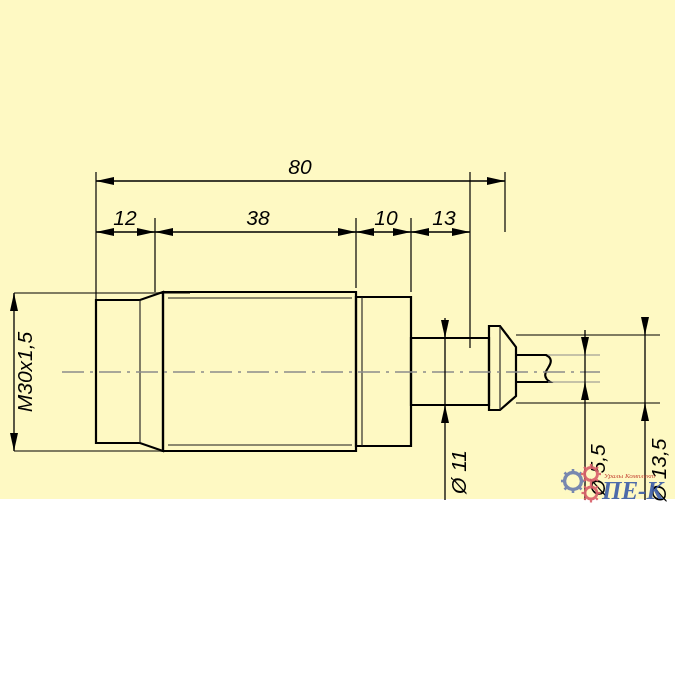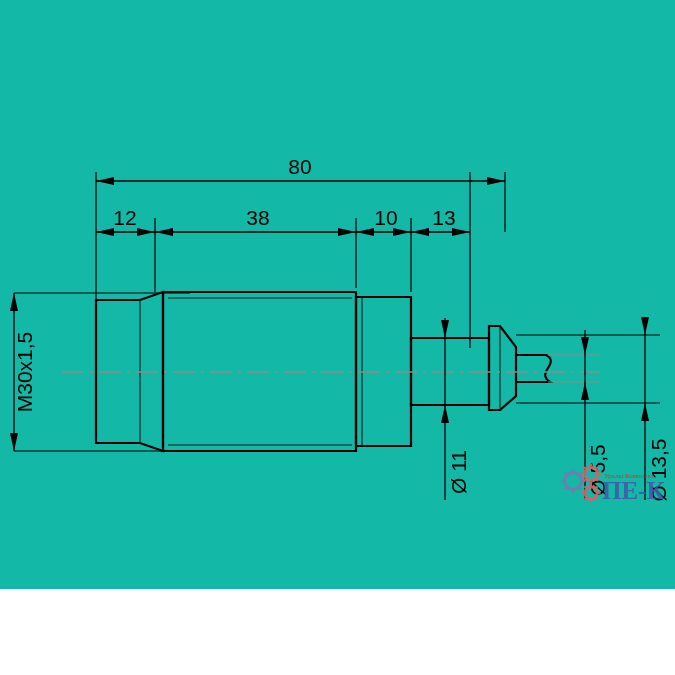--- a/index.html
+++ b/index.html
@@ -9,22 +9,23 @@
   }
   body {
     width: 675px;
     height: 675px;
     font-family: "Liberation Sans", sans-serif;
     overflow: hidden;
   }
   #drawing-root {
     position: relative;
     width: 675px;
-    height: 589px;
-    background: #14b8a6;
+    height: 499px;
+    background: #fef9c3;
+    font-style: italic;
   }
   svg#technical-drawing {
     display: block;
     width: 675px;
     height: 675px;
   }
   .outline {
     fill: none;
     stroke: #000000;
     stroke-width: 2.2;

